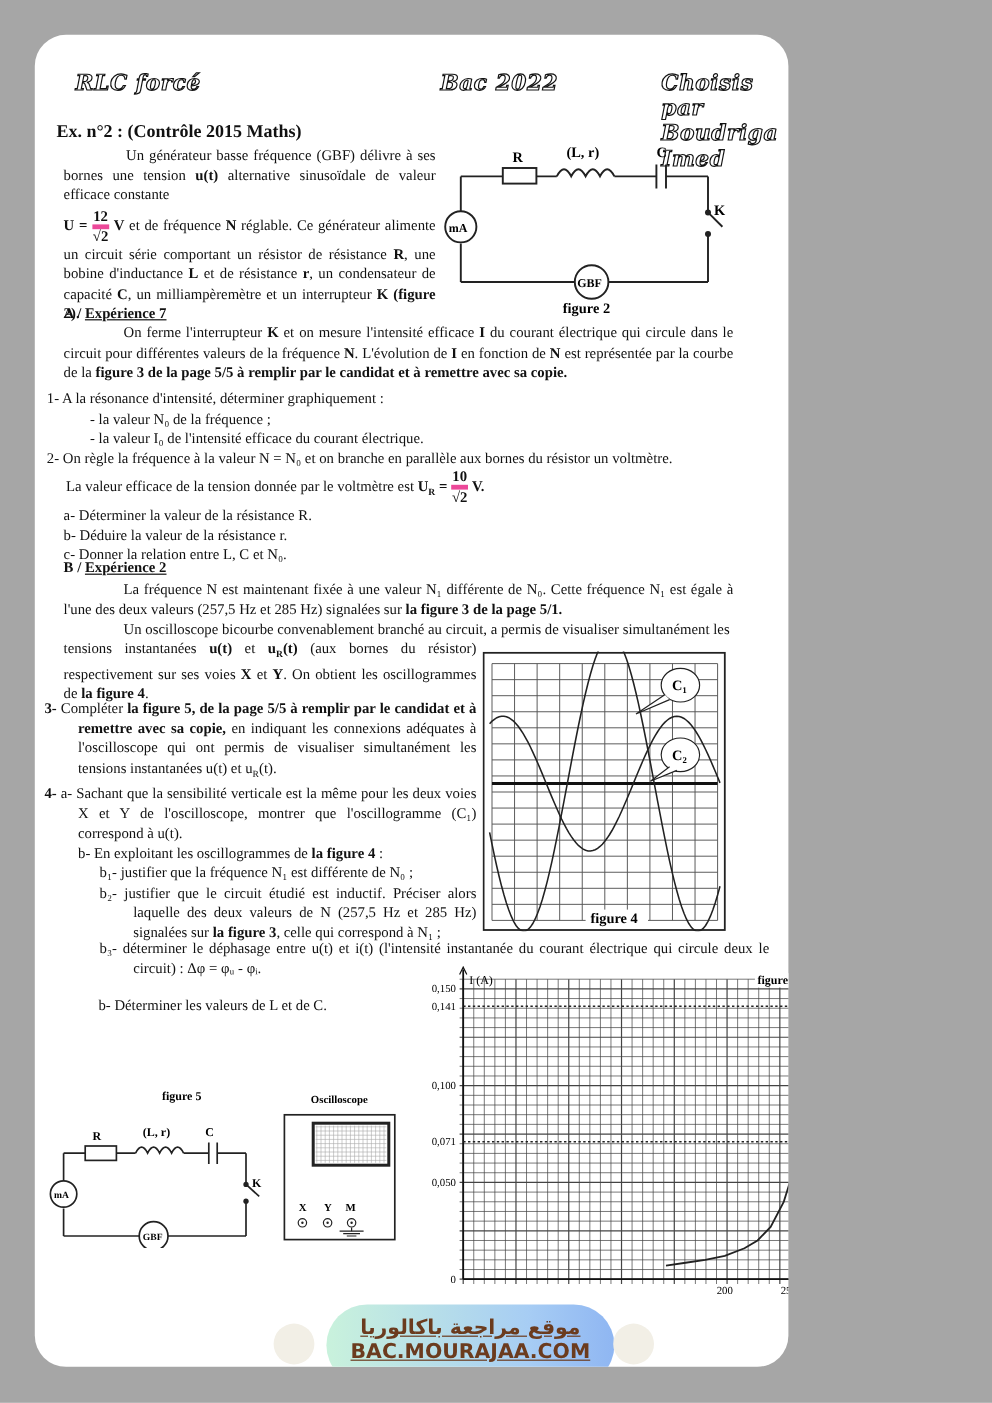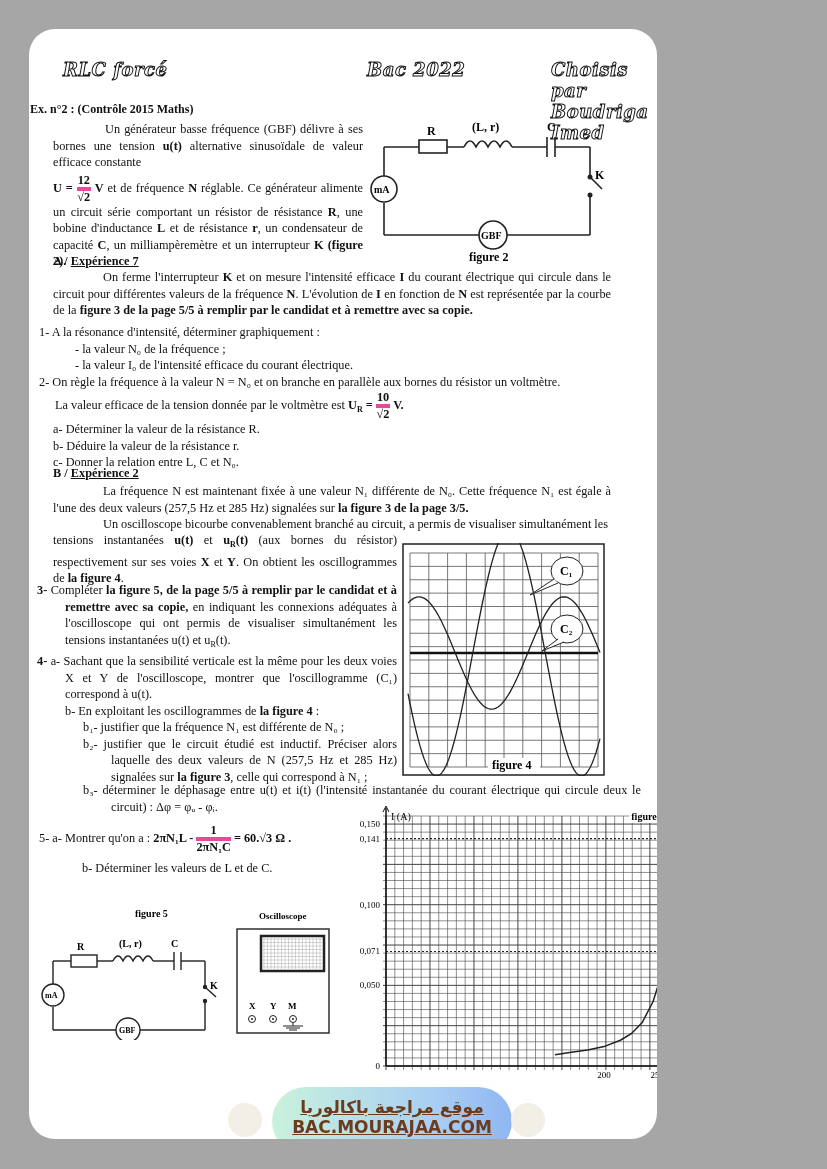--- a/index.html
+++ b/index.html
@@ -23,21 +23,21 @@
 </style>
 </head>
 <body>
 
 <div class="page">
 
   <div class="hdr" style="left:34px;">RLC forcé</div>
   <div class="hdr" style="left:338px;">Bac 2022</div>
   <div class="hdr" style="left:522px;">Choisis par Boudriga Imed</div>
 
-  <div class="abs" style="left:1px;top:73px;font-size:12px;font-weight:bold;">Ex. n°2 :  (Contrôle 2015 Maths)</div>
+  <div class="abs" style="left:18px;top:73px;font-size:15px;font-weight:bold;">Ex. n°2 :  (Contrôle 2015 Maths)</div>
 
   <div class="abs txt" style="left:24px;top:92px;width:310px;">
     <div style="text-indent:52px;">
       <span>Un générateur basse fréquence (GBF) délivre à ses bornes une tension</span>
       <b>u(t)</b>
       <span>alternative sinusoïdale de valeur efficace constante</span>
     </div>
     <div style="margin:3px 0 4px;">
       <b>U =</b>
       <span class="frac"><span class="num">12</span><span class="den">√2</span></span>
@@ -107,21 +107,21 @@
     </div>
     <div>a-  Déterminer la valeur de la résistance R.</div>
     <div>b-  Déduire la valeur de la résistance r.</div>
     <div>c-  Donner la relation entre L, C et N₀.</div>
   </div>
 
   <div class="abs txt" style="left:24px;top:436px;width:560px;font-weight:bold;">
     <span>B / </span><u>Expérience 2</u>
   </div>
   <div class="abs txt indent" style="left:24px;top:454px;width:558px;">
-    <span>La fréquence N est maintenant fixée à une valeur N₁ différente de N₀. Cette fréquence N₁ est égale à l'une des deux  valeurs (257,5 Hz  et  285 Hz) signalées sur</span> <b>la figure 3 de la page 3/5.</b>
+    <span>La fréquence N est maintenant fixée à une valeur N₁ différente de N₀. Cette fréquence N₁ est égale à l'une des deux  valeurs (257,5 Hz  et  285 Hz) signalées sur</span> <b>la figure 3 de la page 5/1.</b>
   </div>
   <div class="abs txt" style="left:24px;top:487px;width:558px;text-indent:50px;">
     <span>Un oscilloscope bicourbe convenablement branché au circuit, a permis de visualiser simultanément les</span>
   </div>
   <div class="abs txt" style="left:24px;top:503px;width:344px;">
     <span>tensions instantanées</span> <b>u(t)</b> <span>et</span> <b>u<sub style="font-size:8px;">R</sub>(t)</b> <span>(aux bornes du résistor) respectivement sur ses voies</span> <b>X</b> <span>et</span> <b>Y</b><span>. On obtient les oscillogrammes de</span> <b>la figure 4</b>.
   </div>
 
   <div class="abs txt" style="left:8px;top:553px;width:360px;">
     <div style="padding-left:28px;text-indent:-28px;">
@@ -134,26 +134,20 @@
       <span>b- En exploitant les oscillogrammes de</span> <b>la figure 4</b><span> :</span>
     </div>
     <div style="padding-left:74px;text-indent:-28px;">b₁- justifier que la fréquence N₁ est différente de  N₀ ;</div>
     <div style="padding-left:74px;text-indent:-28px;">
       <span>b₂- justifier que le circuit étudié est inductif. Préciser alors laquelle des deux valeurs de N (257,5 Hz et 285 Hz) signalées sur</span> <b>la figure 3</b><span>, celle qui correspond à N₁ ;</span>
     </div>
   </div>
   <div class="abs txt" style="left:54px;top:753px;width:530px;padding-left:28px;text-indent:-28px;">b₃- déterminer le déphasage entre u(t) et i(t) (l'intensité instantanée du courant électrique qui circule deux le circuit) : Δφ = φᵤ  -  φᵢ.</div>
 
   <div class="abs txt" style="left:10px;top:795px;width:330px;">
-    <div style="white-space:nowrap;">
-      <b style="font-weight:normal;">5- a- Montrer qu'on a :</b>
-      <b>2πN₁L  -</b>
-      <span class="frac"><span class="num">1</span><span class="den">2πN₁C</span></span>
-      <b>= 60.√3  Ω .</b>
-    </div>
     <div style="padding-left:43px;margin-top:6px;">b- Déterminer les valeurs de  L et  de  C.</div>
   </div>
 
   <svg class="abs" style="left:373px;top:514px;" width="203" height="233" id="fig4">
     <rect x="1" y="1" width="201" height="231" fill="#fff" stroke="#222" stroke-width="1.5"></rect>
     <g id="fig4-grid">
         <line x1="8" y1="10" x2="8" y2="224" stroke="#555" stroke-width="0.8"></line>
         <line x1="26.8" y1="10" x2="26.8" y2="224" stroke="#555" stroke-width="0.8"></line>
         <line x1="45.6" y1="10" x2="45.6" y2="224" stroke="#555" stroke-width="0.8"></line>
         <line x1="64.4" y1="10" x2="64.4" y2="224" stroke="#555" stroke-width="0.8"></line>

